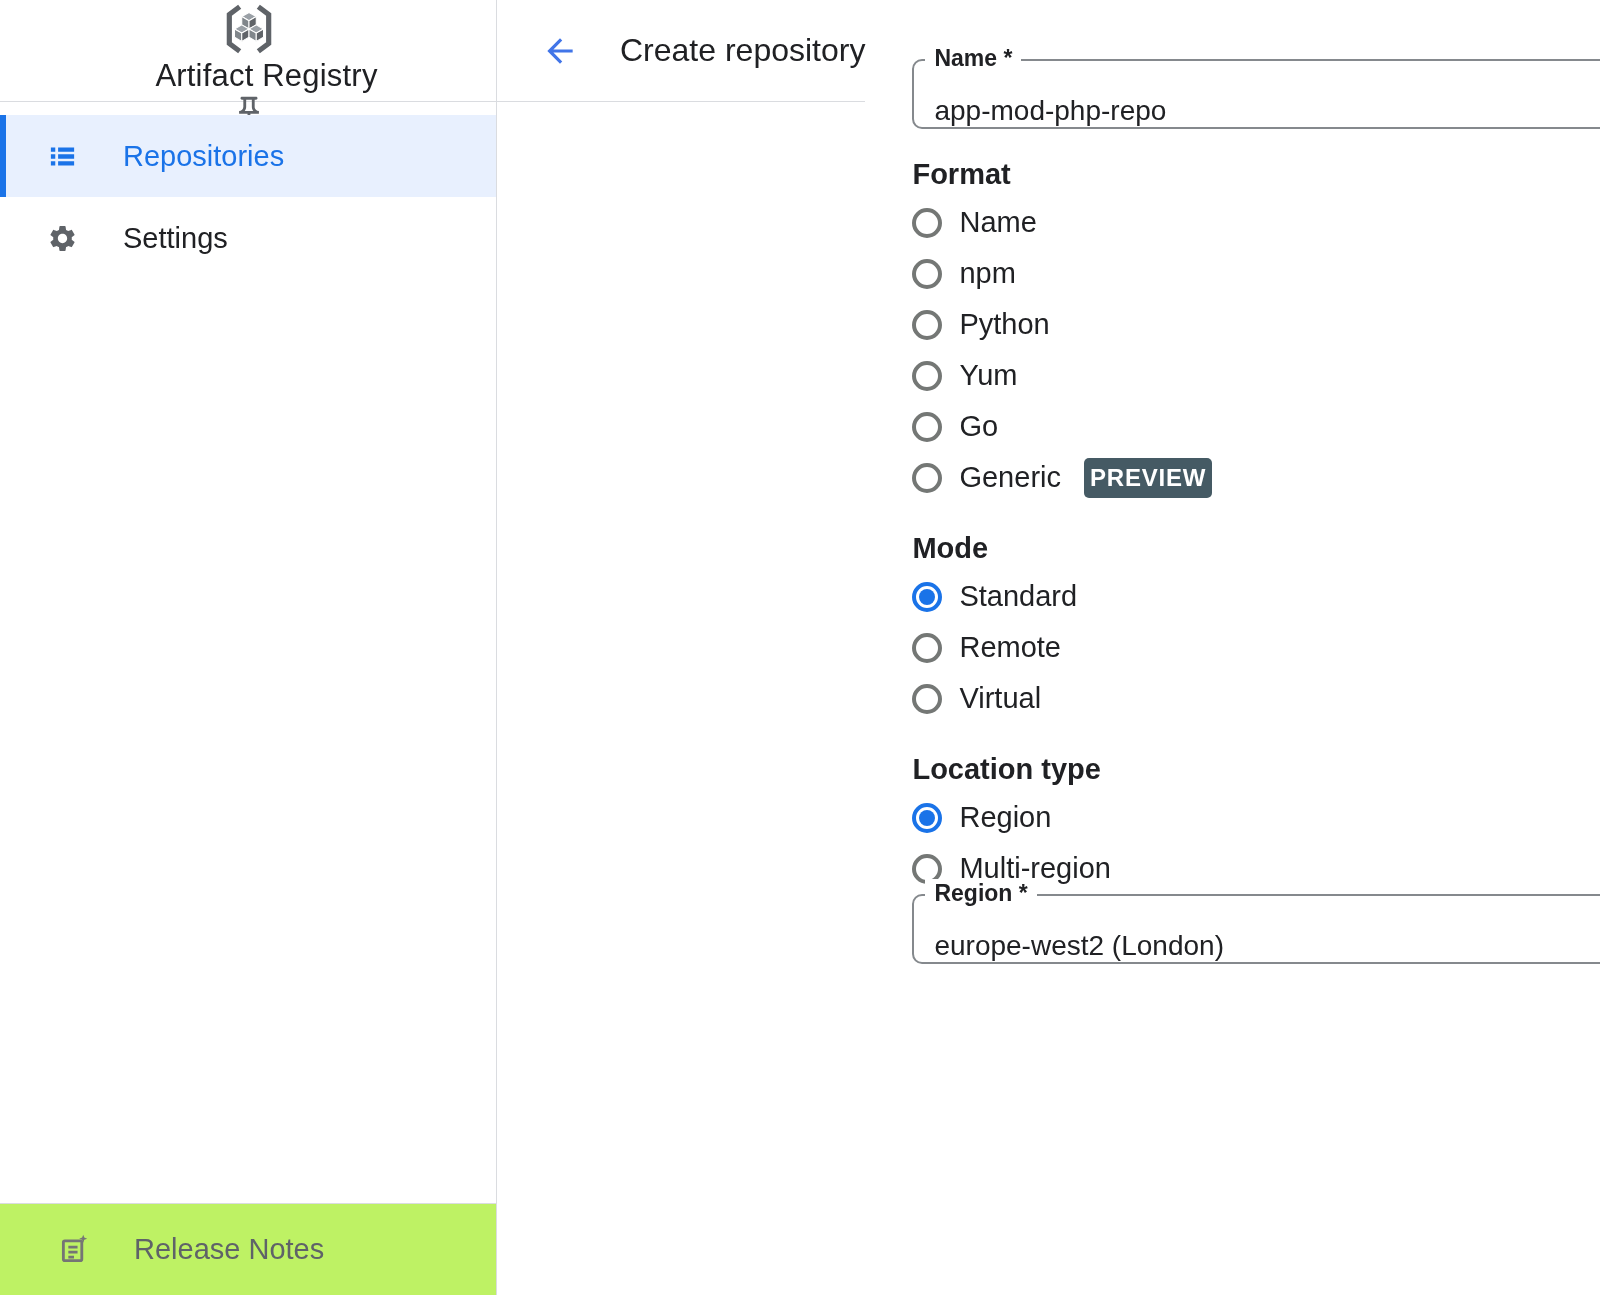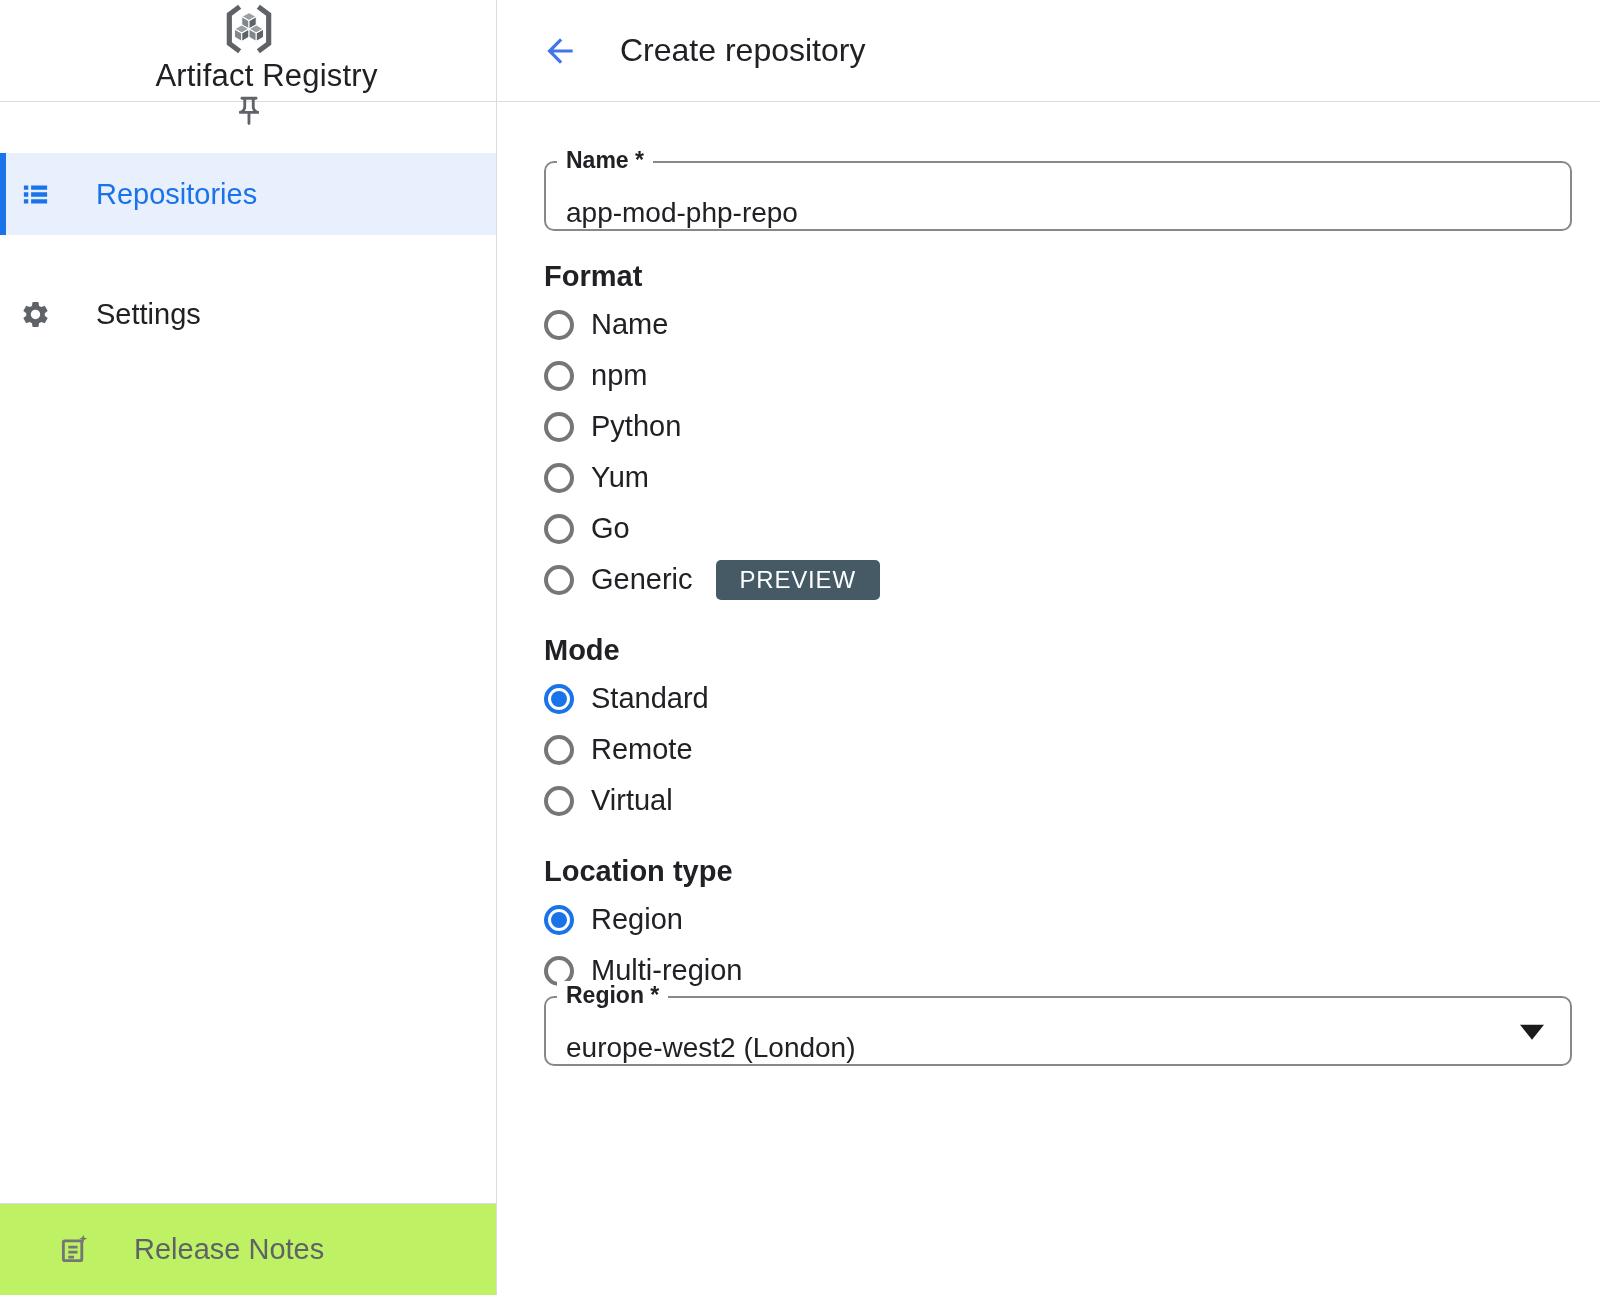--- a/index.html
+++ b/index.html
@@ -31,39 +31,39 @@
     font-size: 31px; color: #202124; margin-left: 35px;
     flex: 1; white-space: nowrap; letter-spacing: .2px;
   }
   .pin-btn {
     width: 44px; height: 44px; display: flex;
     align-items: center; justify-content: center; cursor: pointer;
   }
   .nav { padding-top: 13px; }
   .nav-item {
     height: 82px; display: flex; align-items: center;
-    padding-left: 20px; font-size: 29px; color: #202124;
-    cursor: pointer; position: relative; margin-top: 38px;
+    padding-left: 47px; font-size: 29px; color: #202124;
+    cursor: pointer; position: relative;
   }
   .nav-item .nav-icon { width: 31px; height: 31px; margin-right: 45px; flex: 0 0 auto; }
   .nav-item.selected { background: #e8f0fe; color: #1a73e8; }
   .nav-item.selected::before {
     content: ""; position: absolute; left: 0; top: 0; bottom: 0;
     width: 6px; background: #1a73e8;
   }
   .sidebar-footer {
     position: absolute; left: 0; right: 0; bottom: 0;
     height: 92px; border-top: 1px solid #dadce0;
     display: flex; align-items: center; padding-left: 57px;
     color: #5f6368; font-size: 29px; cursor: pointer; background:#bef264;
   }
   .sidebar-footer .nav-icon { width: 34px; height: 34px; margin-right: 43px; }
 
   
-  .main { flex: 1; display: flex; flex-direction: column; min-width: 0; }
+  .main { flex: 1; display: flex; flex-direction: row; min-width: 0; }
   .main-header {
     height: 102px; border-bottom: 1px solid #dadce0;
     display: flex; align-items: center; padding-left: 43px; flex: 0 0 auto;
   }
   .back-btn { width: 40px; height: 40px; cursor: pointer; display:flex; align-items:center; justify-content:center; }
   .page-title { font-size: 32px; font-weight: normal; color: #202124; margin-left: 40px; }
 
   .content { padding: 59px 0 0 47px; }
 
   .outlined-field {
@@ -105,21 +105,21 @@
   }
   .radio.checked { border-color: #1a73e8; }
   .radio.checked::after {
     content: ""; position: absolute; inset: 3px;
     border-radius: 50%; background: #1a73e8;
   }
   .radio-label { font-size: 29px; color: #202124; }
   .preview-badge {
     background: #455a64; color: #fff;
     font-size: 24px; letter-spacing: .8px;
-    padding: 6px 24px; border-radius: 5px; margin-left: 23px;
+    padding: 6px 6px; border-radius: 5px; margin-left: 23px; font-weight: bold;
   }
   .select-field { cursor: pointer; }
 </style>
 </head>
 <body>
 
 <aside class="sidebar">
   <div class="sidebar-header">
     <svg class="logo" viewBox="0 0 56 56">
       <path d="M17 8 L9 14 L9 42 L17 48" fill="none" stroke="#5f6368" stroke-width="5" stroke-linecap="square"></path>

